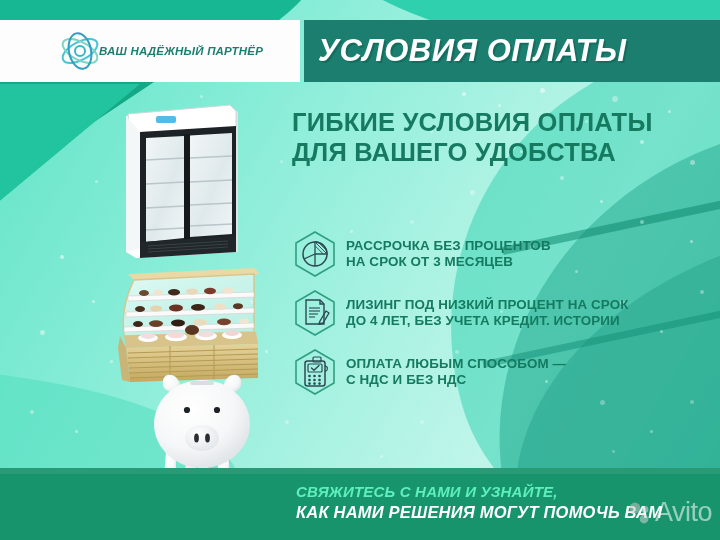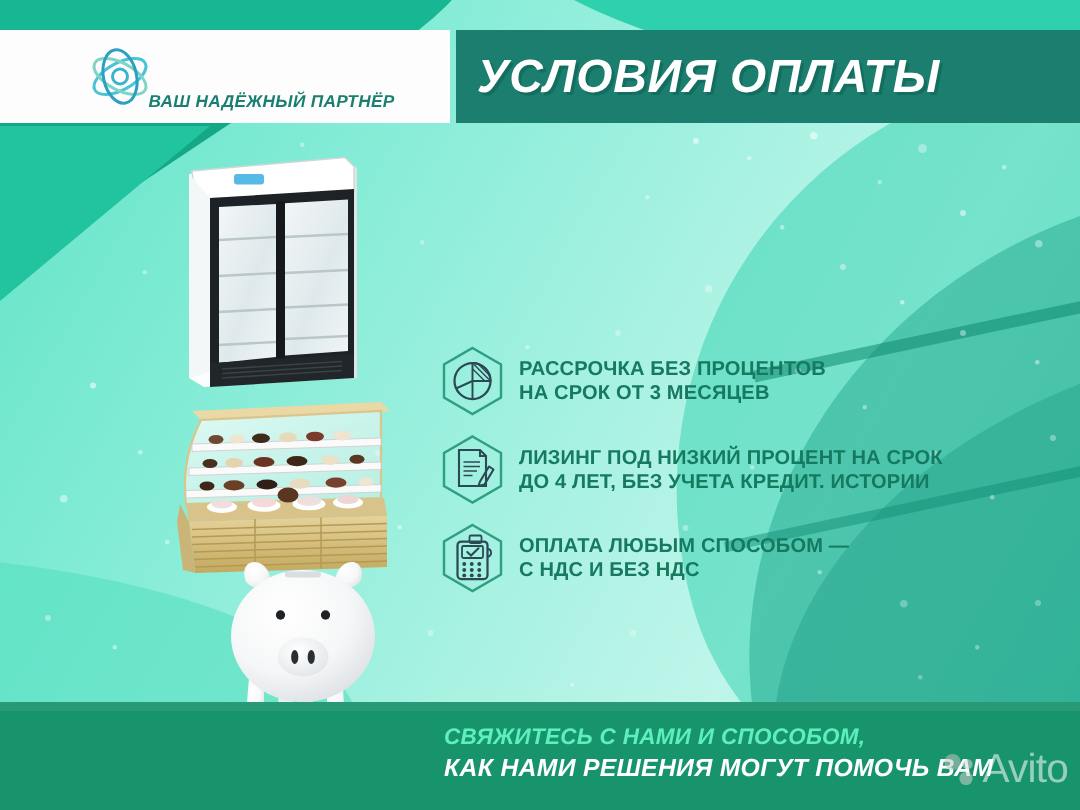--- a/index.html
+++ b/index.html
@@ -71,21 +71,21 @@
 
   
   .dot{position:absolute;border-radius:50%;background:#ffffff;pointer-events:none;}
 
   
   .header-wrap{position:absolute;left:0;top:20px;width:720px;height:62px;}
   .logo-box{
     position:absolute;left:0;top:0;width:300px;height:62px;
     background:#fdfdfd;display:flex;align-items:center;justify-content:center;
   }
-  .logo-inner{display:flex;align-items:flex-end;gap:2px;padding-left:20px;}
+  .logo-inner{display:flex;align-items:center;gap:2px;padding-left:20px;}
   .logo-mark{width:46px;height:46px;flex:0 0 46px;margin-right:-6px;}
   .logo-text{
     font-family:"Liberation Sans", sans-serif;
     font-weight:bold;font-style:italic;font-size:11.5px;
     letter-spacing:.2px;color:#1a7f70;white-space:nowrap;
   }
   .title-band{
     position:absolute;left:304px;top:0;width:416px;height:62px;
     background:#1b7e6f;display:flex;align-items:center;
   }
@@ -390,20 +390,21 @@
           </g>
         </svg>
         <span class="logo-text">ВАШ НАДЁЖНЫЙ ПАРТНЁР</span>
       </div>
     </div>
     <div class="title-band">
       <span class="title-text">УСЛОВИЯ ОПЛАТЫ</span>
     </div>
   </div>
 
+  <div class="headline">ГИБКИЕ УСЛОВИЯ ОПЛАТЫ ДЛЯ ВАШЕГО УДОБСТВА</div>
 
   <div class="features">
 
 
     <div class="feature">
       <svg class="feat-icon" viewBox="0 0 46 48">
         <path d="M23 2 L42 13 L42 35 L23 46 L4 35 L4 13 Z" fill="none" stroke="#2f9f82" stroke-width="1.6"></path>
         <circle cx="23" cy="24" r="12" fill="none" stroke="#2b4a54" stroke-width="1.5"></circle>
         <path d="M23 24 L23 12 A12 12 0 0 1 35 24 Z" fill="none" stroke="#2b4a54" stroke-width="1.3"></path>
         <g stroke="#2b4a54" stroke-width=".9">
@@ -457,21 +458,21 @@
       </svg>
       <div class="feat-text">ОПЛАТА ЛЮБЫМ СПОСОБОМ —
 С НДС И БЕЗ НДС</div>
     </div>
 
   </div>
 
   <div class="footer">
     <div class="footer-shade"></div>
     <div class="cta">
-      <div class="cta-line1">СВЯЖИТЕСЬ С НАМИ И СПОСОБОМ,</div>
+      <div class="cta-line1">СВЯЖИТЕСЬ С НАМИ И УЗНАЙТЕ,</div>
       <div class="cta-line2">КАК НАМИ РЕШЕНИЯ МОГУТ ПОМОЧЬ ВАМ</div>
     </div>
     <div class="avito">
       <svg class="avito-dots" viewBox="0 0 22 22">
         <circle cx="7" cy="6" r="5.4" fill="#bfc4c2"></circle>
         <circle cx="17" cy="7.5" r="3.4" fill="#d8dad8"></circle>
         <circle cx="16" cy="17" r="4.4" fill="#cfd2d0"></circle>
       </svg>
       <span class="avito-word">Avito</span>
     </div>

